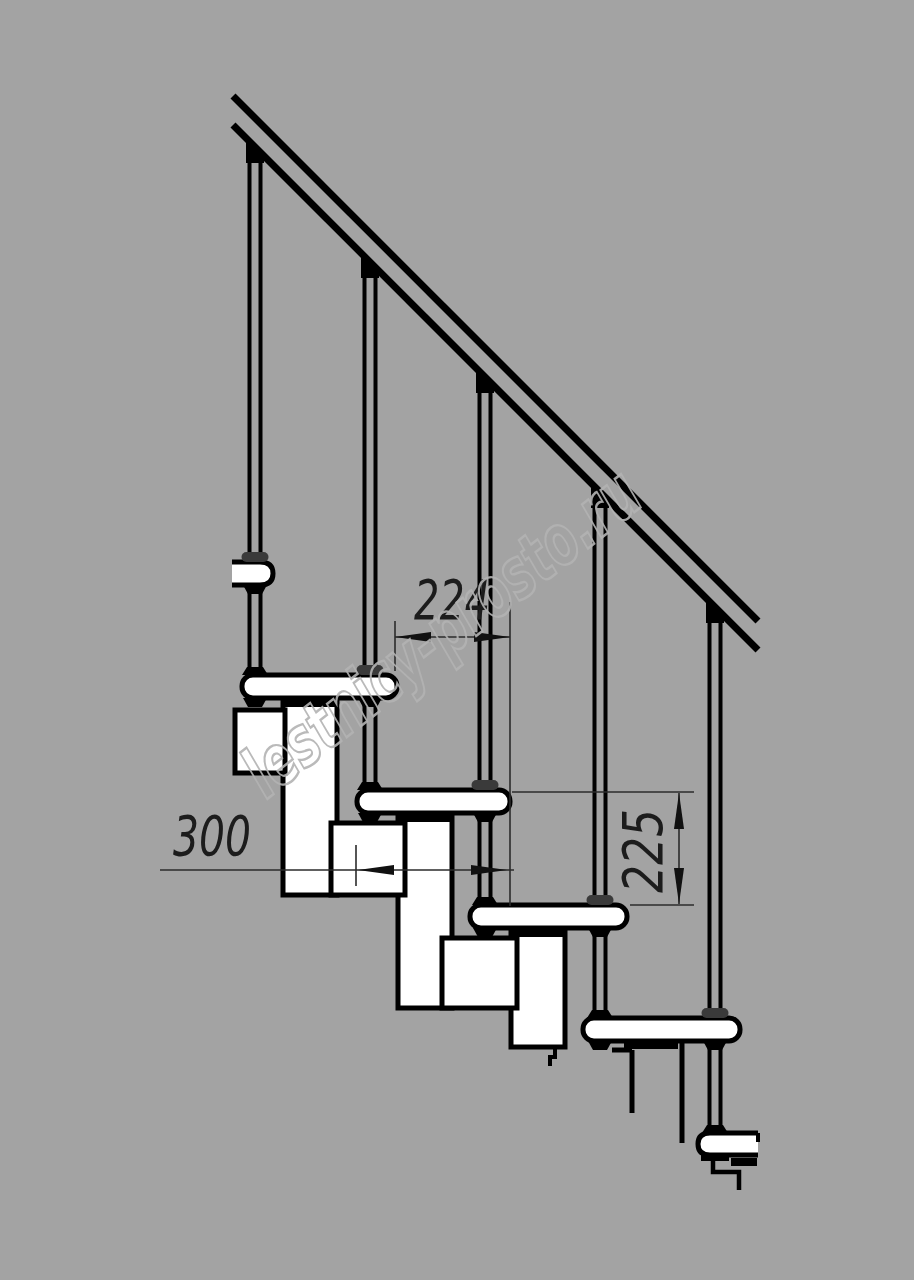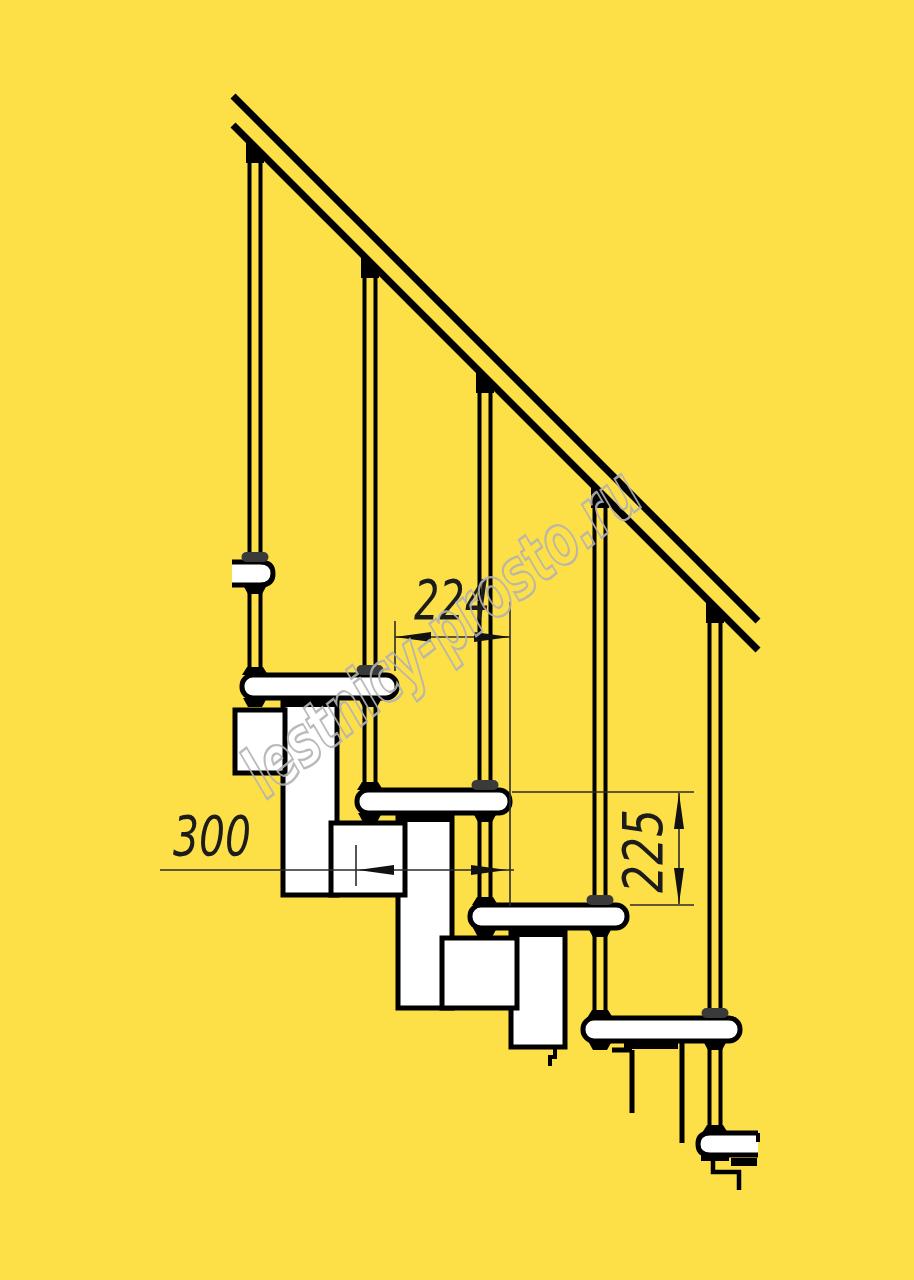--- a/index.html
+++ b/index.html
@@ -8,21 +8,21 @@
     background: #ffffff;
     width: 914px;
     height: 1280px;
     overflow: hidden;
     font-family: "DejaVu Sans", sans-serif;
   }
   #stage {
     position: relative;
     width: 914px;
     height: 1280px;
-    background: #fde047;
+    background: #a3a3a3;
   }
   svg { display: block; }
   .ink    { stroke: #000000; fill: none; }
   .thick  { stroke-width: 7; }
   .mid    { stroke-width: 5; }
   .thin4  { stroke-width: 4; }
   .white-part { fill: #ffffff; stroke: #000000; stroke-width: 5; }
   .solid  { fill: #000000; stroke: none; }
   .collar { fill: #3a3a3a; stroke: none; }
   .dim-line { stroke: #2b2b2b; stroke-width: 1.6; fill: none; }

